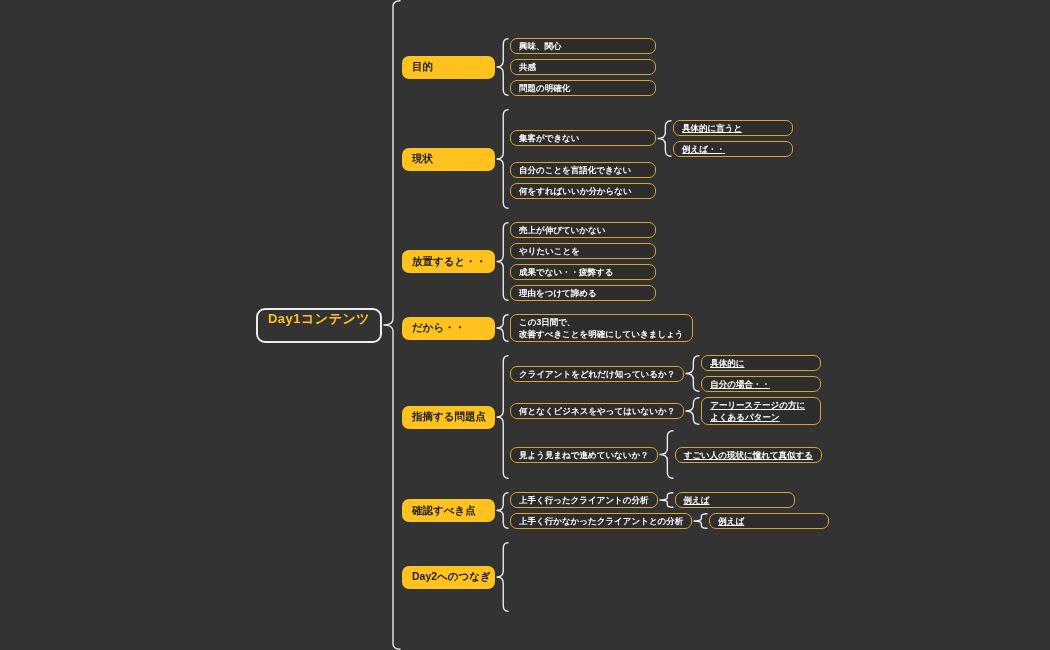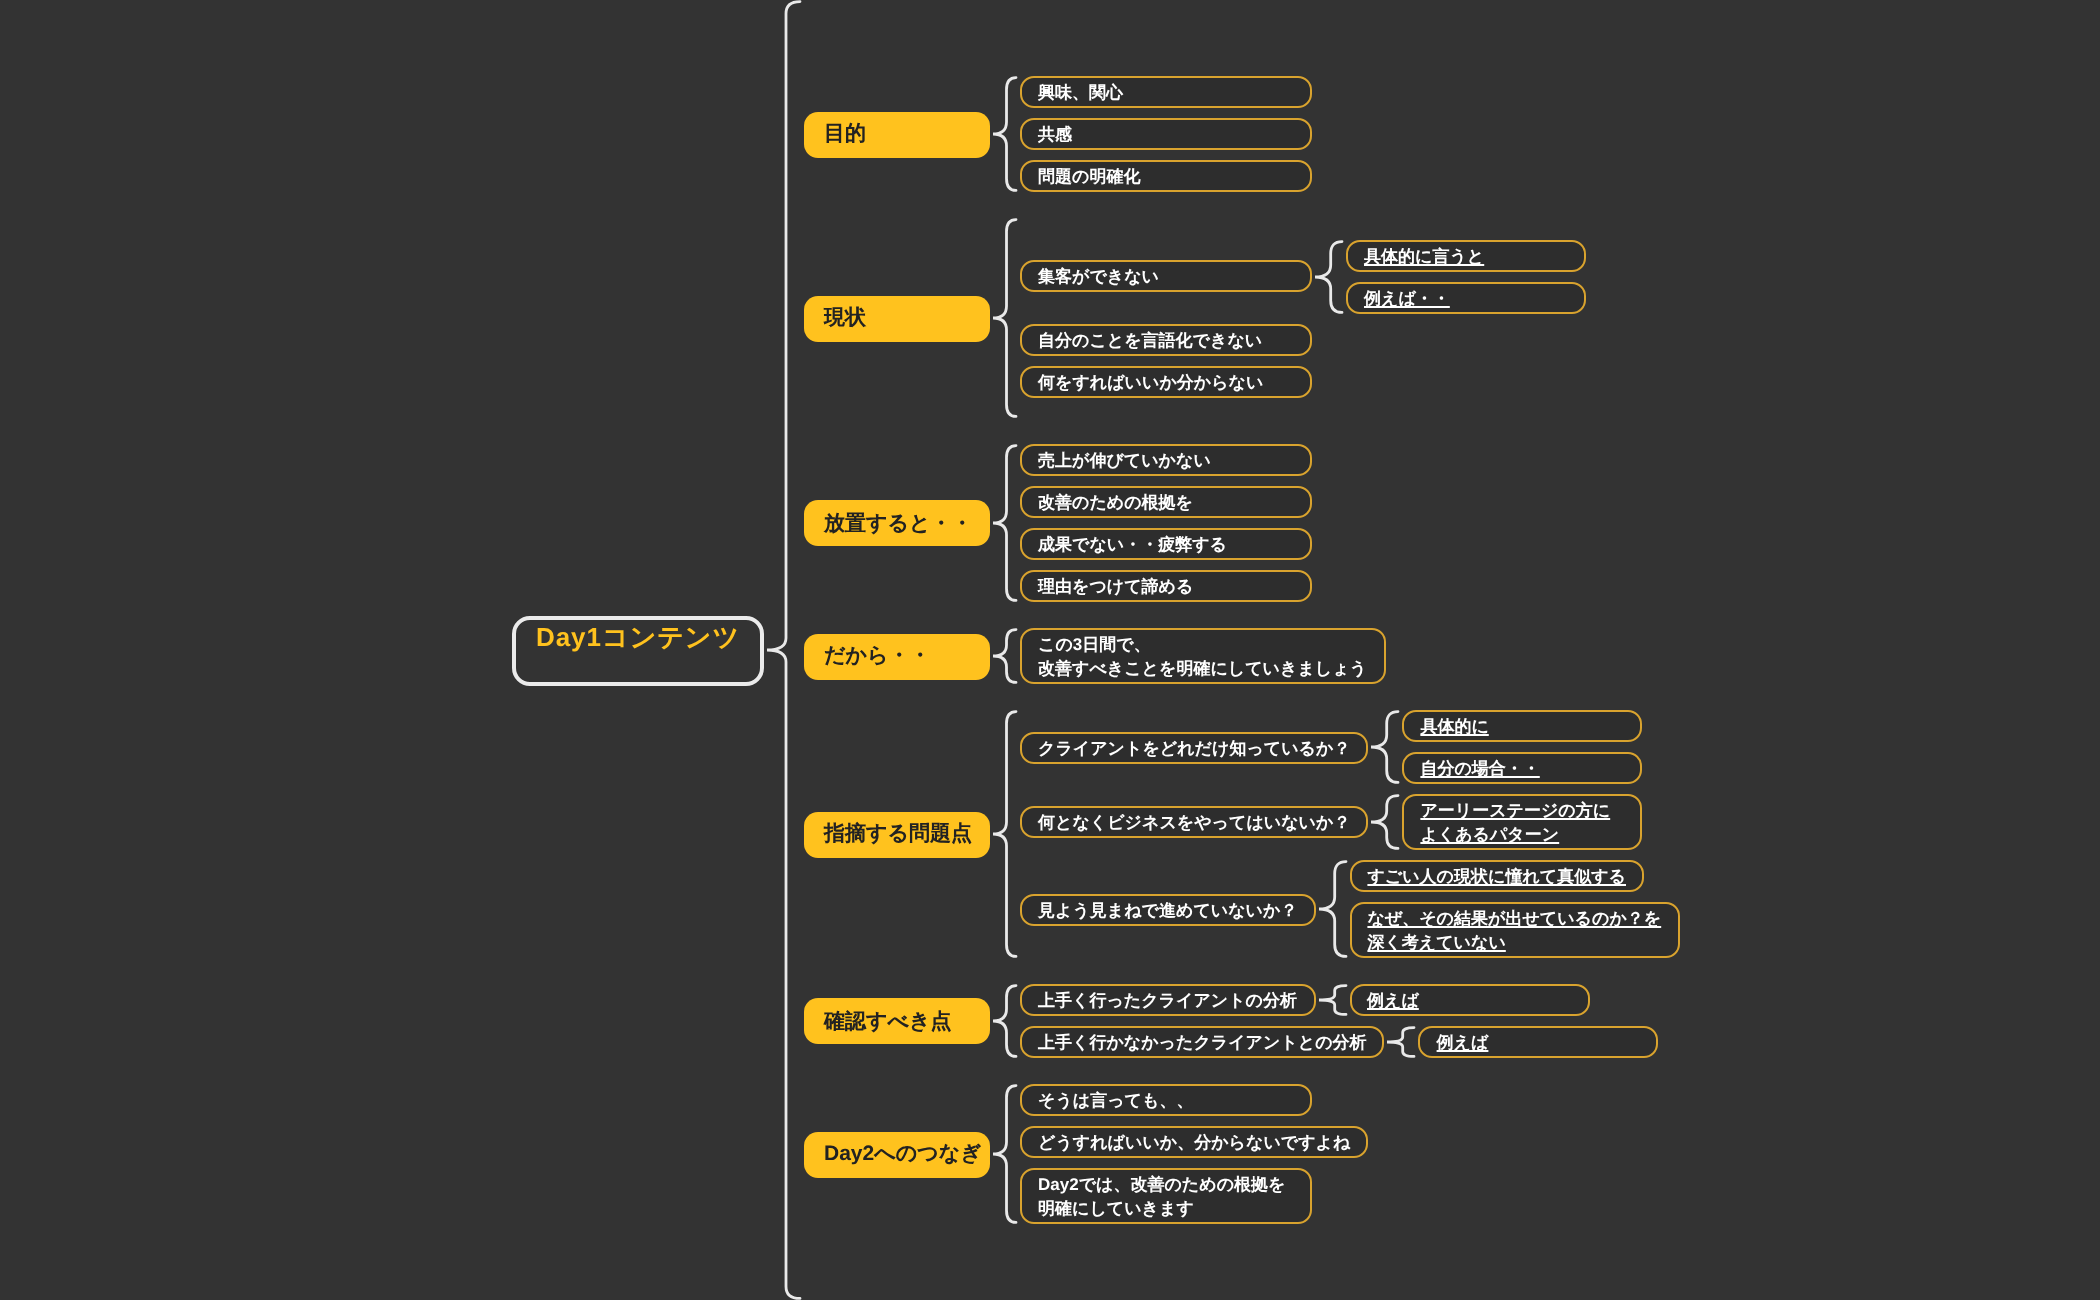--- a/index.html
+++ b/index.html
@@ -133,21 +133,21 @@
       </div>
       <div class="branch-group">
         <div class="node-branch">放置すると・・</div>
         <div class="brace brace-branch">
           <svg width="15" height="79" viewBox="0 0 15 79">
             <path d="M 13 0.8 Q 8.25 0.8 8.25 6.8 L 8.25 33.5 Q 8.25 39.5 1.5 39.5 Q 8.25 39.5 8.25 45.5 L 8.25 72.2 Q 8.25 78.2 13 78.2" fill="none" stroke="#e9e9e9" stroke-width="1.4" stroke-linecap="round"></path>
           </svg>
         </div>
         <div class="children">
           <div class="node-child lvl2">売上が伸びていかない</div>
-          <div class="node-child lvl2">改善のための根拠を</div>
+          <div class="node-child lvl2">やりたいことを</div>
           <div class="node-child lvl2">成果でない・・疲弊する</div>
           <div class="node-child lvl2">理由をつけて諦める</div>
         </div>
       </div>
       <div class="branch-group">
         <div class="node-branch">だから・・</div>
         <div class="brace brace-branch">
           <svg width="15" height="28" viewBox="0 0 15 28">
             <path d="M 13 0.8 Q 8.25 0.8 8.25 6.3 L 8.25 8.5 Q 8.25 14 1.5 14 Q 8.25 14 8.25 19.5 L 8.25 21.7 Q 8.25 27.2 13 27.2" fill="none" stroke="#e9e9e9" stroke-width="1.4" stroke-linecap="round"></path>
           </svg>
@@ -191,22 +191,20 @@
           </div>
           <div class="child-group">
             <div class="node-child lvl2">見よう見まねで進めていないか？</div>
             <div class="brace brace-sub">
               <svg width="17" height="49" viewBox="0 0 17 49">
                 <path d="M 15 0.8 Q 9.350000000000001 0.8 9.350000000000001 6.8 L 9.350000000000001 18.5 Q 9.350000000000001 24.5 1.5 24.5 Q 9.350000000000001 24.5 9.350000000000001 30.5 L 9.350000000000001 42.2 Q 9.350000000000001 48.2 15 48.2" fill="none" stroke="#e9e9e9" stroke-width="1.4" stroke-linecap="round"></path>
               </svg>
             </div>
             <div class="children sub">
               <div class="node-child lvl3">すごい人の現状に憧れて真似する</div>
-              <div class="node-child lvl3">なぜ、その結果が出せているのか？を
-深く考えていない</div>
             </div>
           </div>
         </div>
       </div>
       <div class="branch-group">
         <div class="node-branch">確認すべき点</div>
         <div class="brace brace-branch">
           <svg width="15" height="37" viewBox="0 0 15 37">
             <path d="M 13 0.8 Q 8.25 0.8 8.25 6.8 L 8.25 12.5 Q 8.25 18.5 1.5 18.5 Q 8.25 18.5 8.25 24.5 L 8.25 30.200000000000003 Q 8.25 36.2 13 36.2" fill="none" stroke="#e9e9e9" stroke-width="1.4" stroke-linecap="round"></path>
           </svg>
@@ -235,22 +233,16 @@
             </div>
           </div>
         </div>
       </div>
       <div class="branch-group">
         <div class="node-branch">Day2へのつなぎ</div>
         <div class="brace brace-branch">
           <svg width="15" height="70" viewBox="0 0 15 70">
             <path d="M 13 0.8 Q 8.25 0.8 8.25 6.8 L 8.25 29 Q 8.25 35 1.5 35 Q 8.25 35 8.25 41 L 8.25 63.2 Q 8.25 69.2 13 69.2" fill="none" stroke="#e9e9e9" stroke-width="1.4" stroke-linecap="round"></path>
           </svg>
-        </div>
-        <div class="children">
-          <div class="node-child lvl2">そうは言っても、、</div>
-          <div class="node-child lvl2">どうすればいいか、分からないですよね</div>
-          <div class="node-child lvl2">Day2では、改善のための根拠を
-明確にしていきます</div>
         </div>
       </div>
     </div>
 </div>
 
 </body></html>

